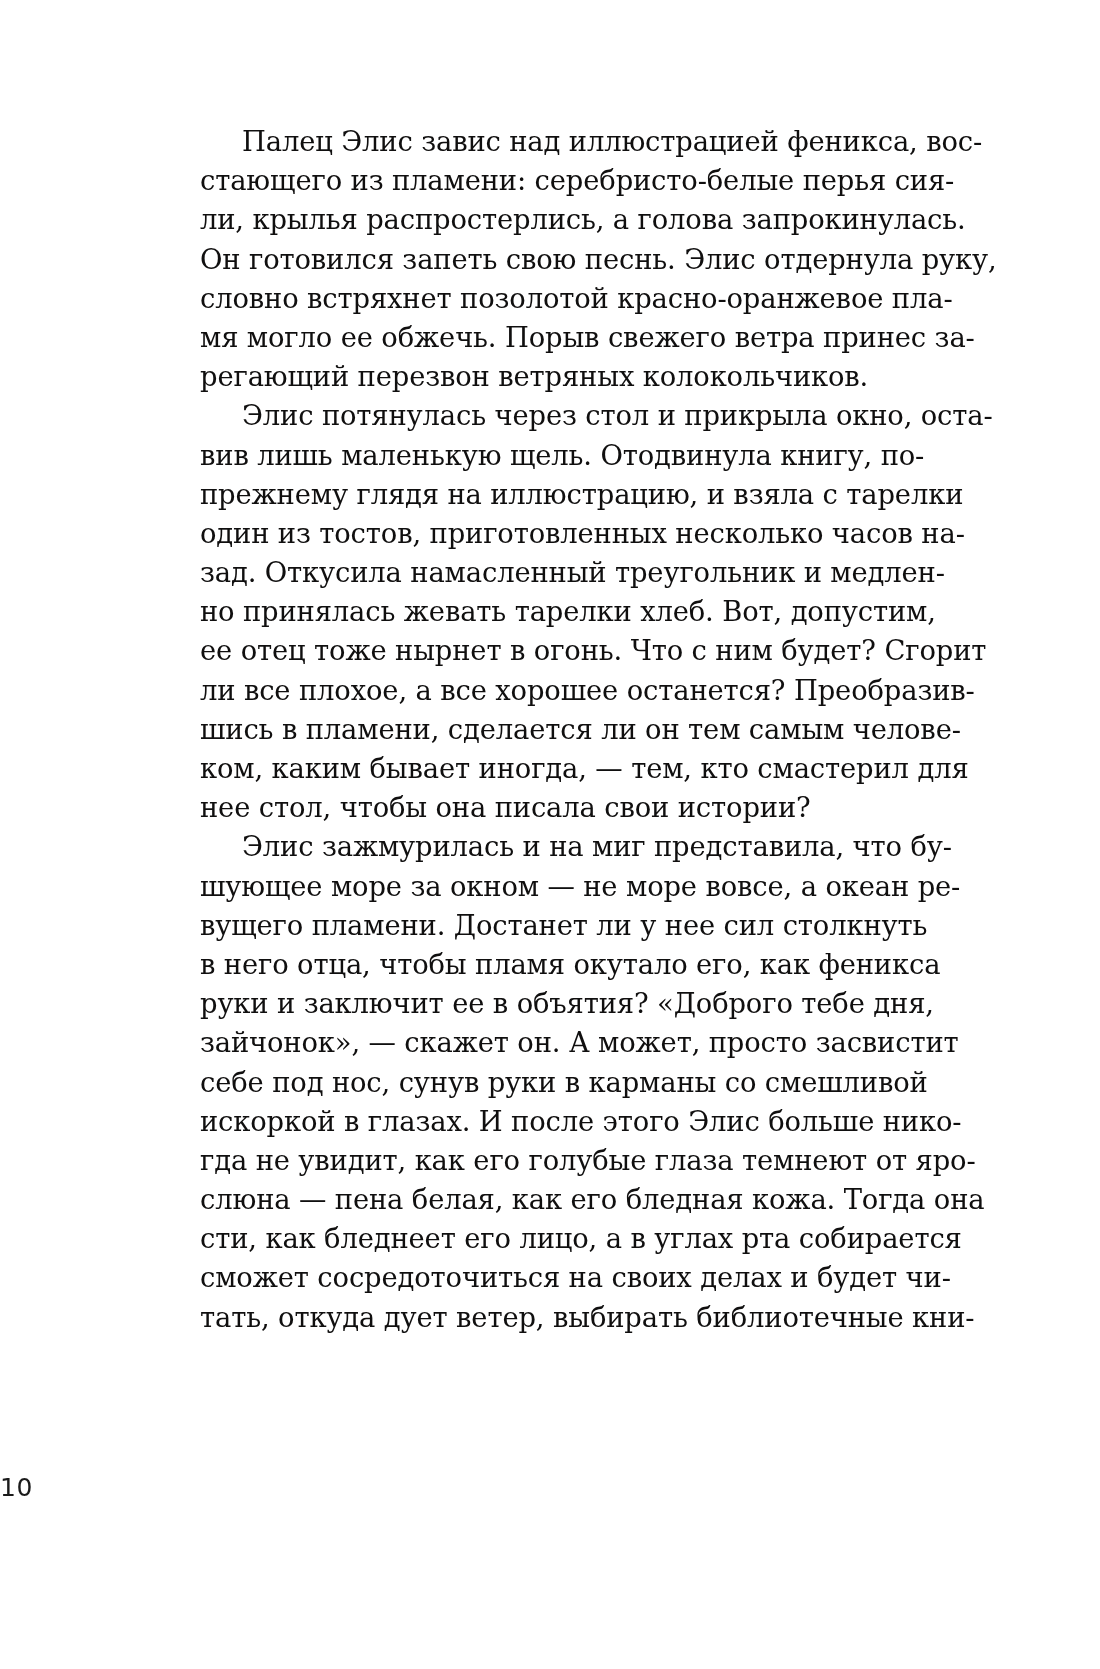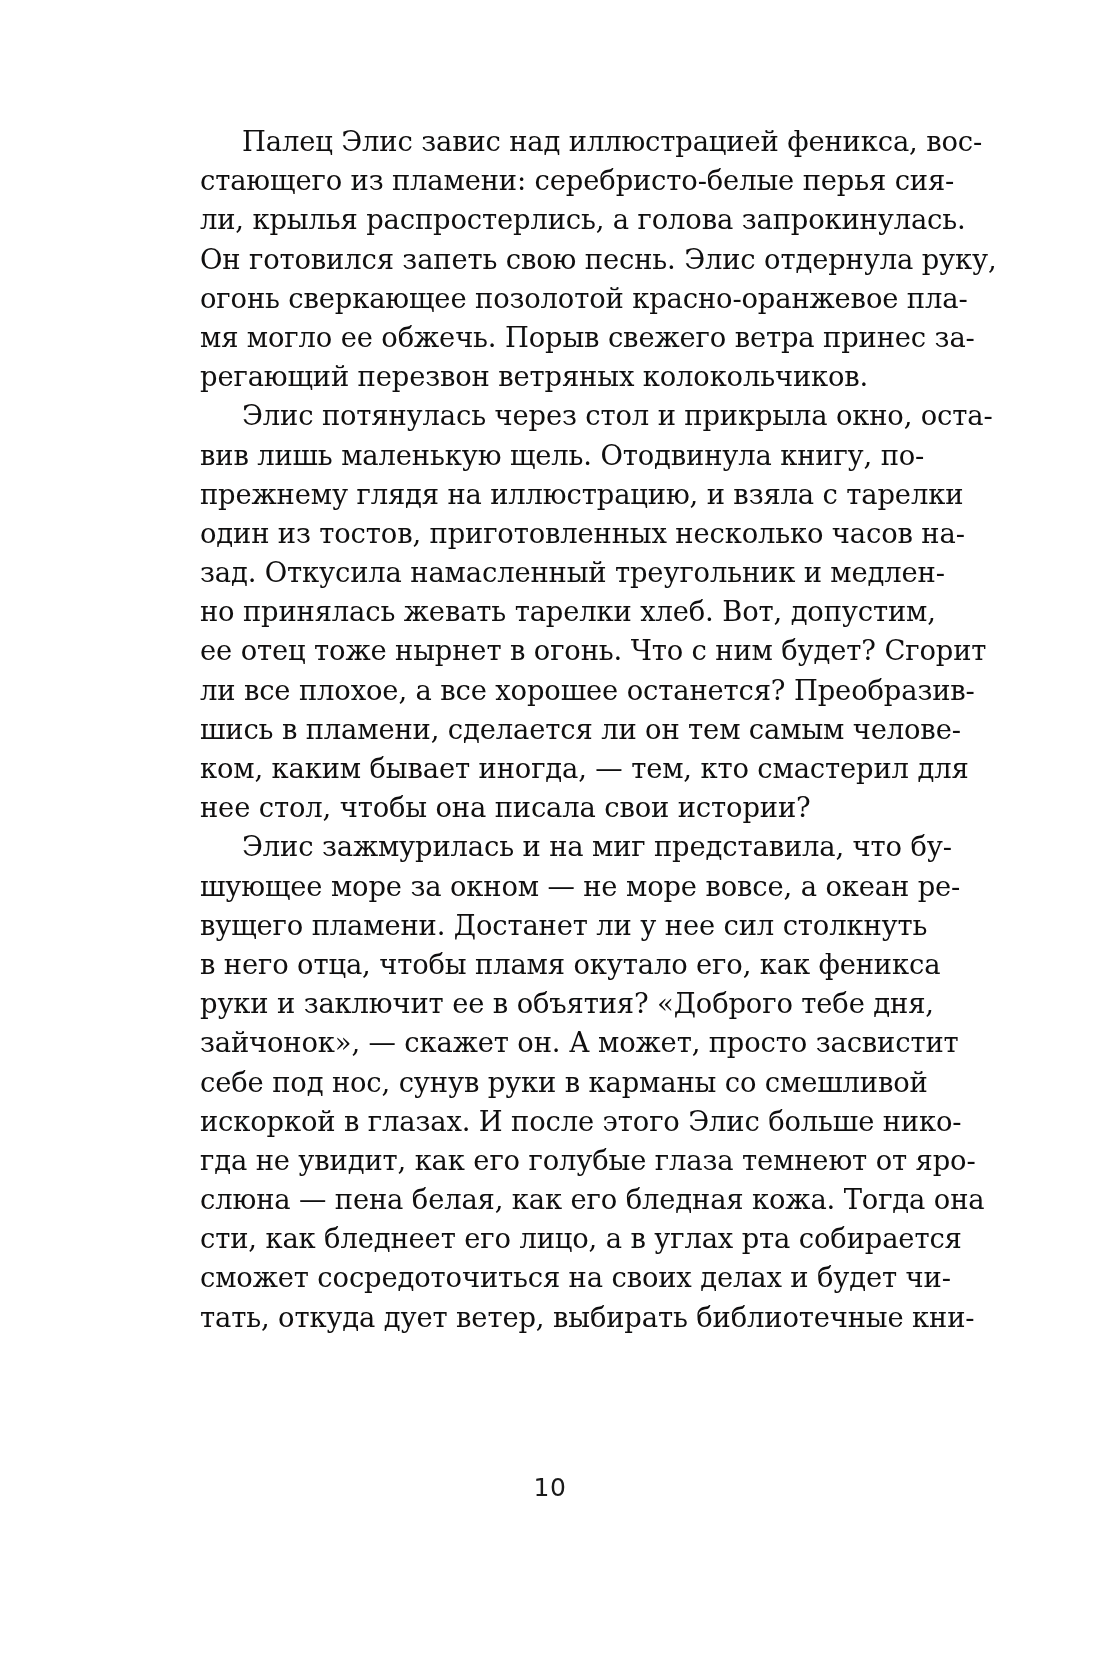--- a/index.html
+++ b/index.html
@@ -39,41 +39,41 @@
     height: 39.2px;
   }
   .line.indent {
     text-indent: 42px;
   }
   .page-number {
     position: absolute;
     left: 0;
     right: 0;
     top: 1473px;
-    text-align: center;
+    text-align: left;
     font-size: 25px;
     line-height: 30px;
     color: #1a1a1a;
     font-family: "DejaVu Sans", "Liberation Sans", sans-serif;
     letter-spacing: 0.5px;
   }
 </style>
 </head>
 <body>
 
 <div class="page">
 
   <div class="text-block">
 
     <p class="para">
       <span class="line indent">Палец Элис завис над иллюстрацией феникса, вос-</span>
       <span class="line">стающего из пламени: серебристо-белые перья сия-</span>
       <span class="line">ли, крылья распростерлись, а голова запрокинулась.</span>
       <span class="line">Он готовился запеть свою песнь. Элис отдернула руку,</span>
-      <span class="line">огонь сверкающее позолотой красно-оранжевое пла-</span>
+      <span class="line">словно встряхнет позолотой красно-оранжевое пла-</span>
       <span class="line">мя могло ее обжечь. Порыв свежего ветра принес за-</span>
       <span class="line">регающий перезвон ветряных колокольчиков.</span>
     </p>
 
     <p class="para">
       <span class="line indent">Элис потянулась через стол и прикрыла окно, оста-</span>
       <span class="line">вив лишь маленькую щель. Отодвинула книгу, по-</span>
       <span class="line">прежнему глядя на иллюстрацию, и взяла с тарелки</span>
       <span class="line">один из тостов, приготовленных несколько часов на-</span>
       <span class="line">зад. Откусила намасленный треугольник и медлен-</span>

